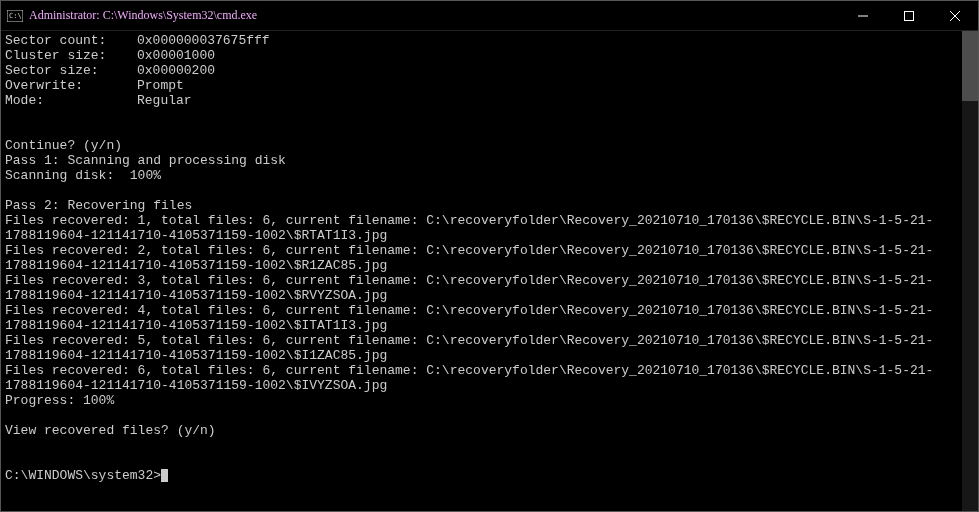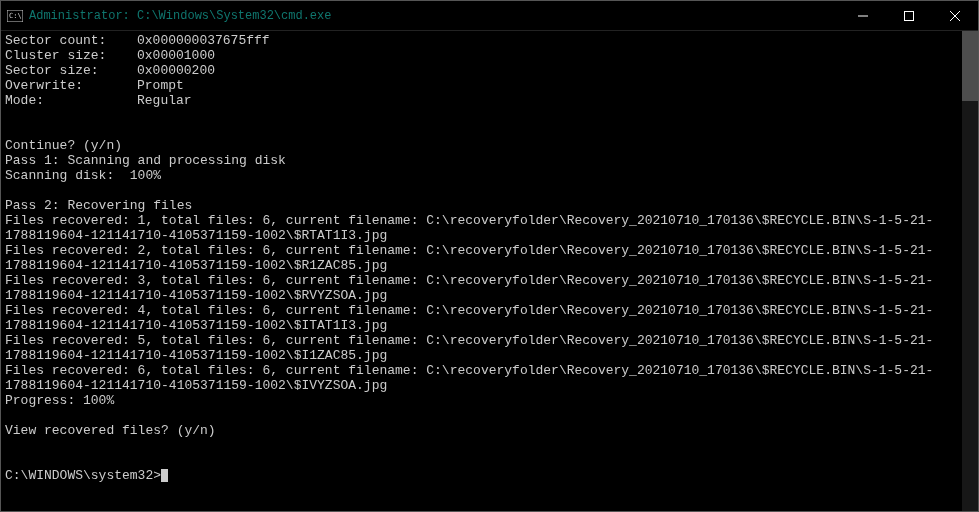--- a/index.html
+++ b/index.html
@@ -29,22 +29,22 @@
     width: 16px;
     height: 16px;
     margin-left: 6px;
     margin-right: 6px;
     display: flex;
     align-items: center;
     justify-content: center;
   }
   .titlebar-icon svg { width: 16px; height: 12px; }
   .titlebar-title {
-    color: #0f766e;
-    font-family: Liberation Mono, monospace;
+    color: #f0abfc;
+    font-family: Liberation Serif, serif;
     font-size: 12px;
     flex: 1;
     white-space: nowrap;
     overflow: hidden;
   }
   .titlebar-controls { display: flex; height: 100%; }
   .titlebar-btn {
     width: 46px;
     height: 100%;
     display: flex;

